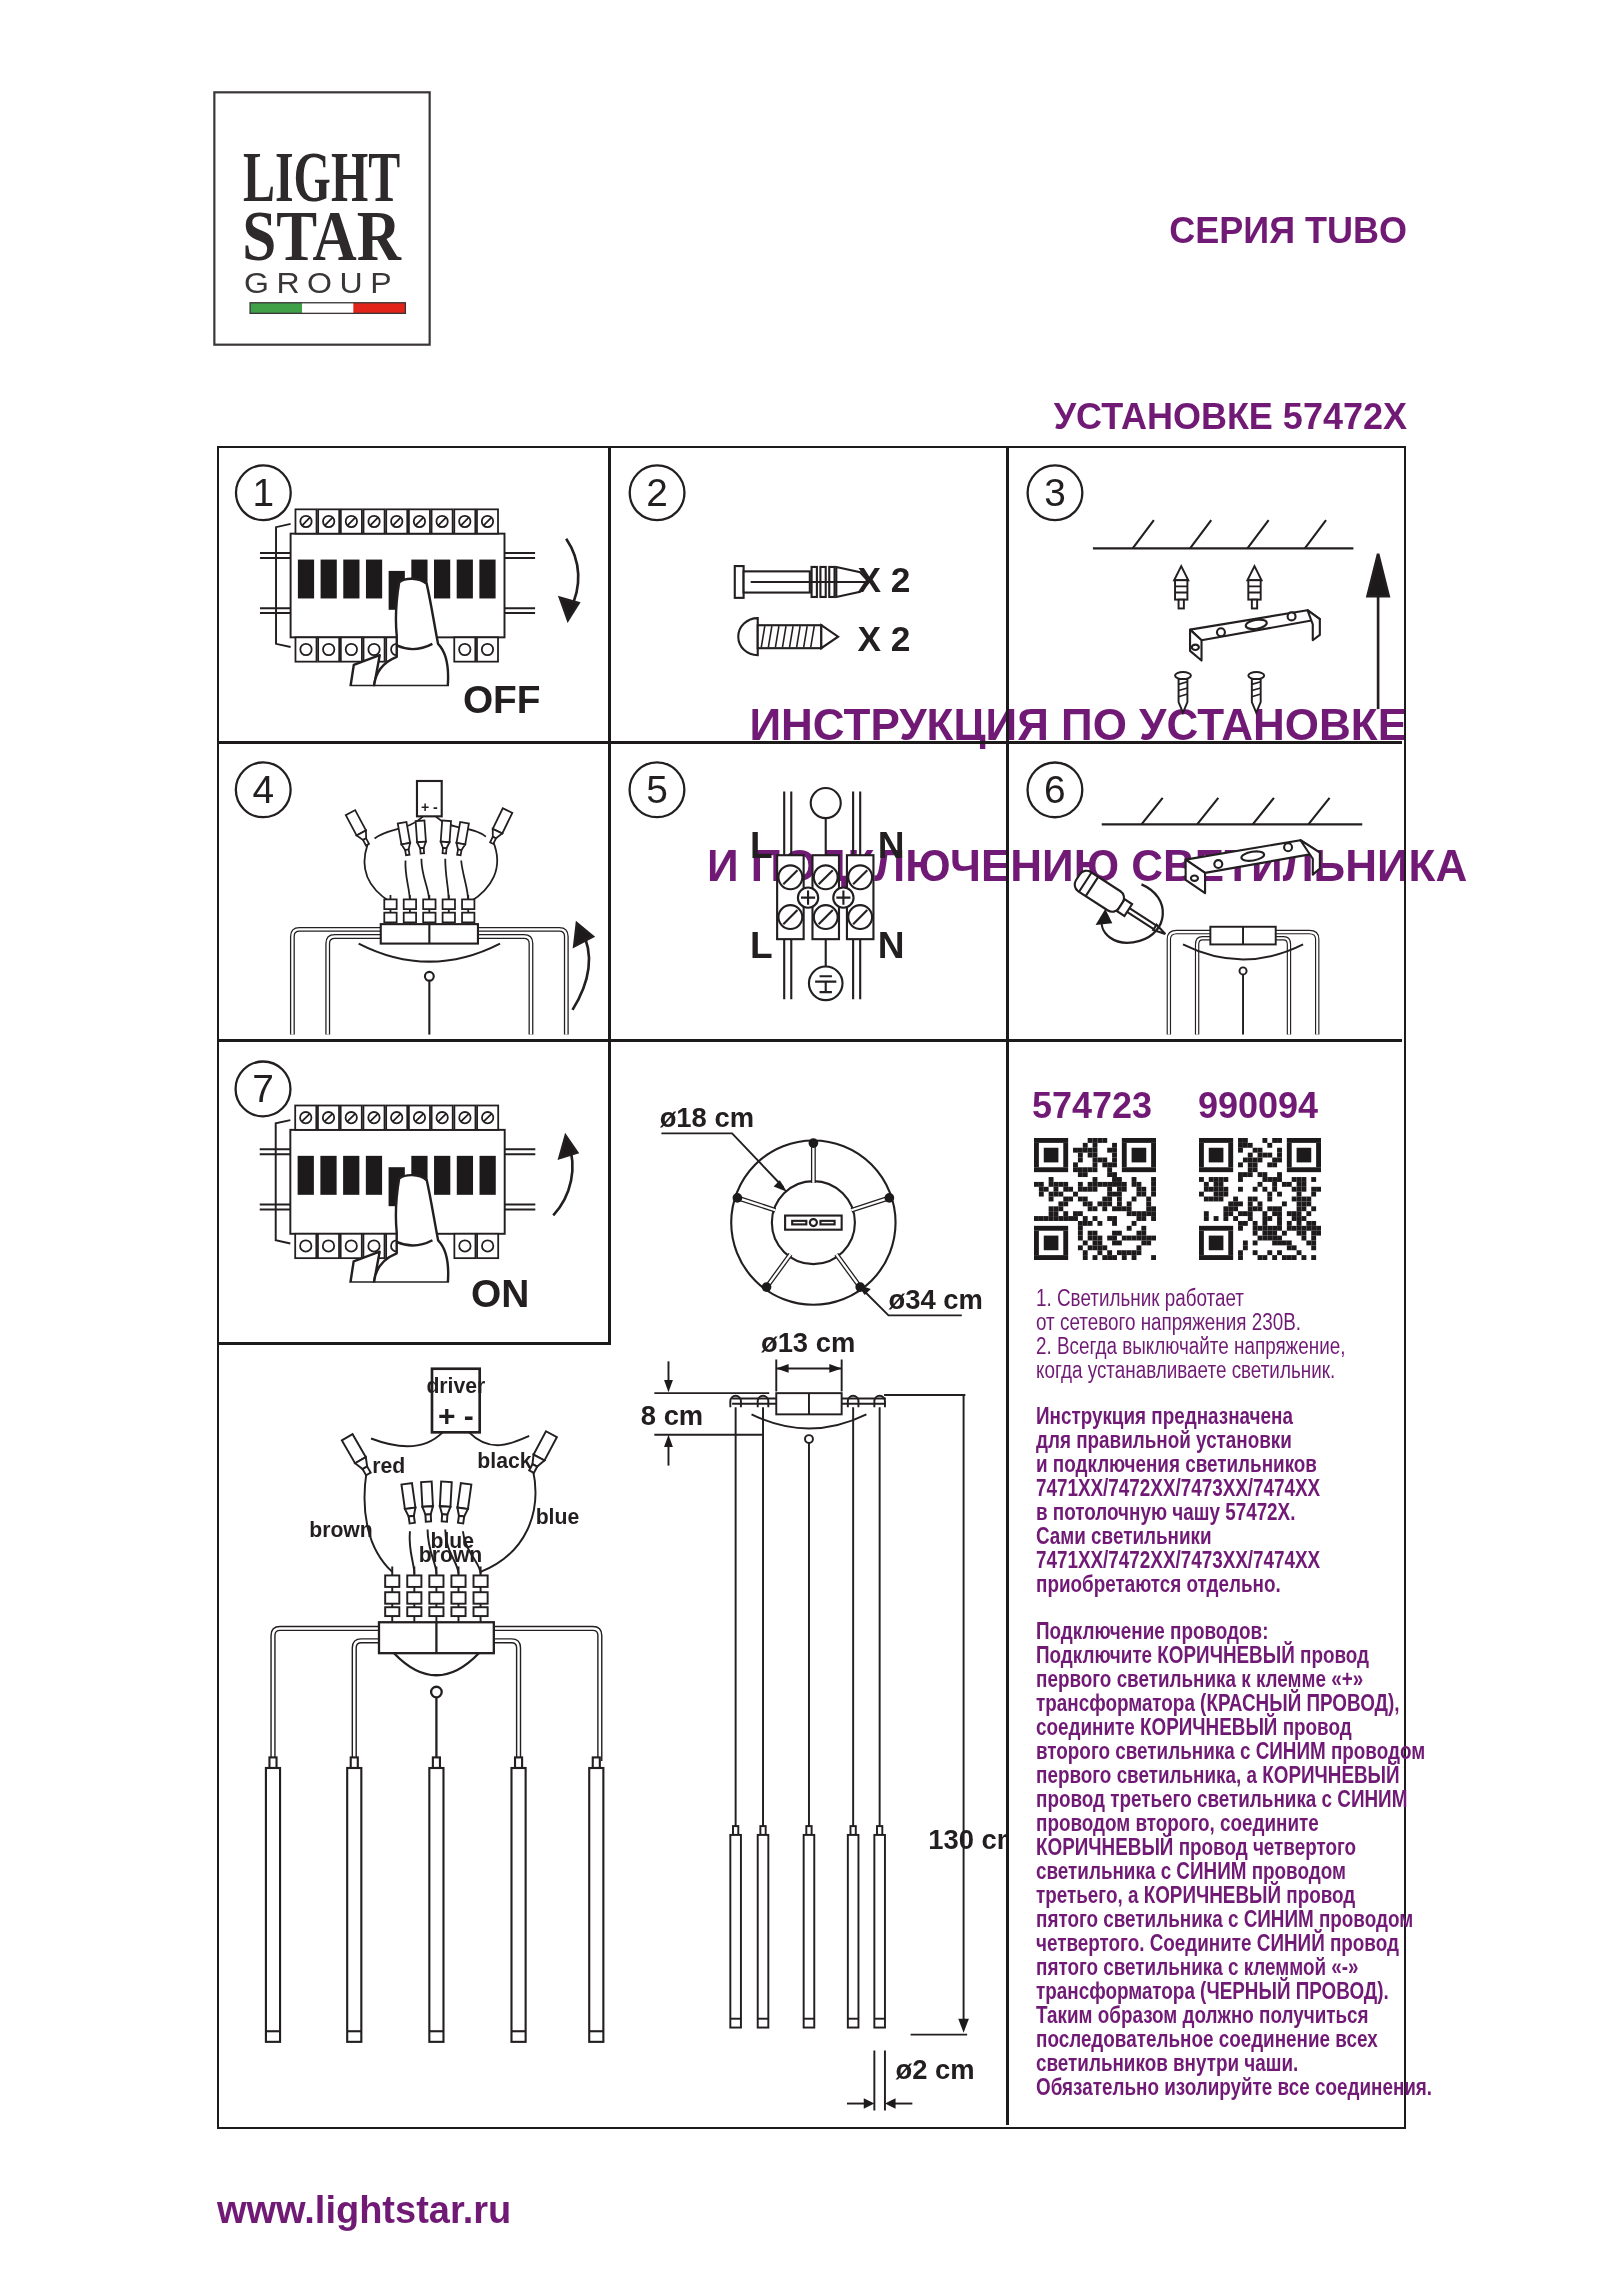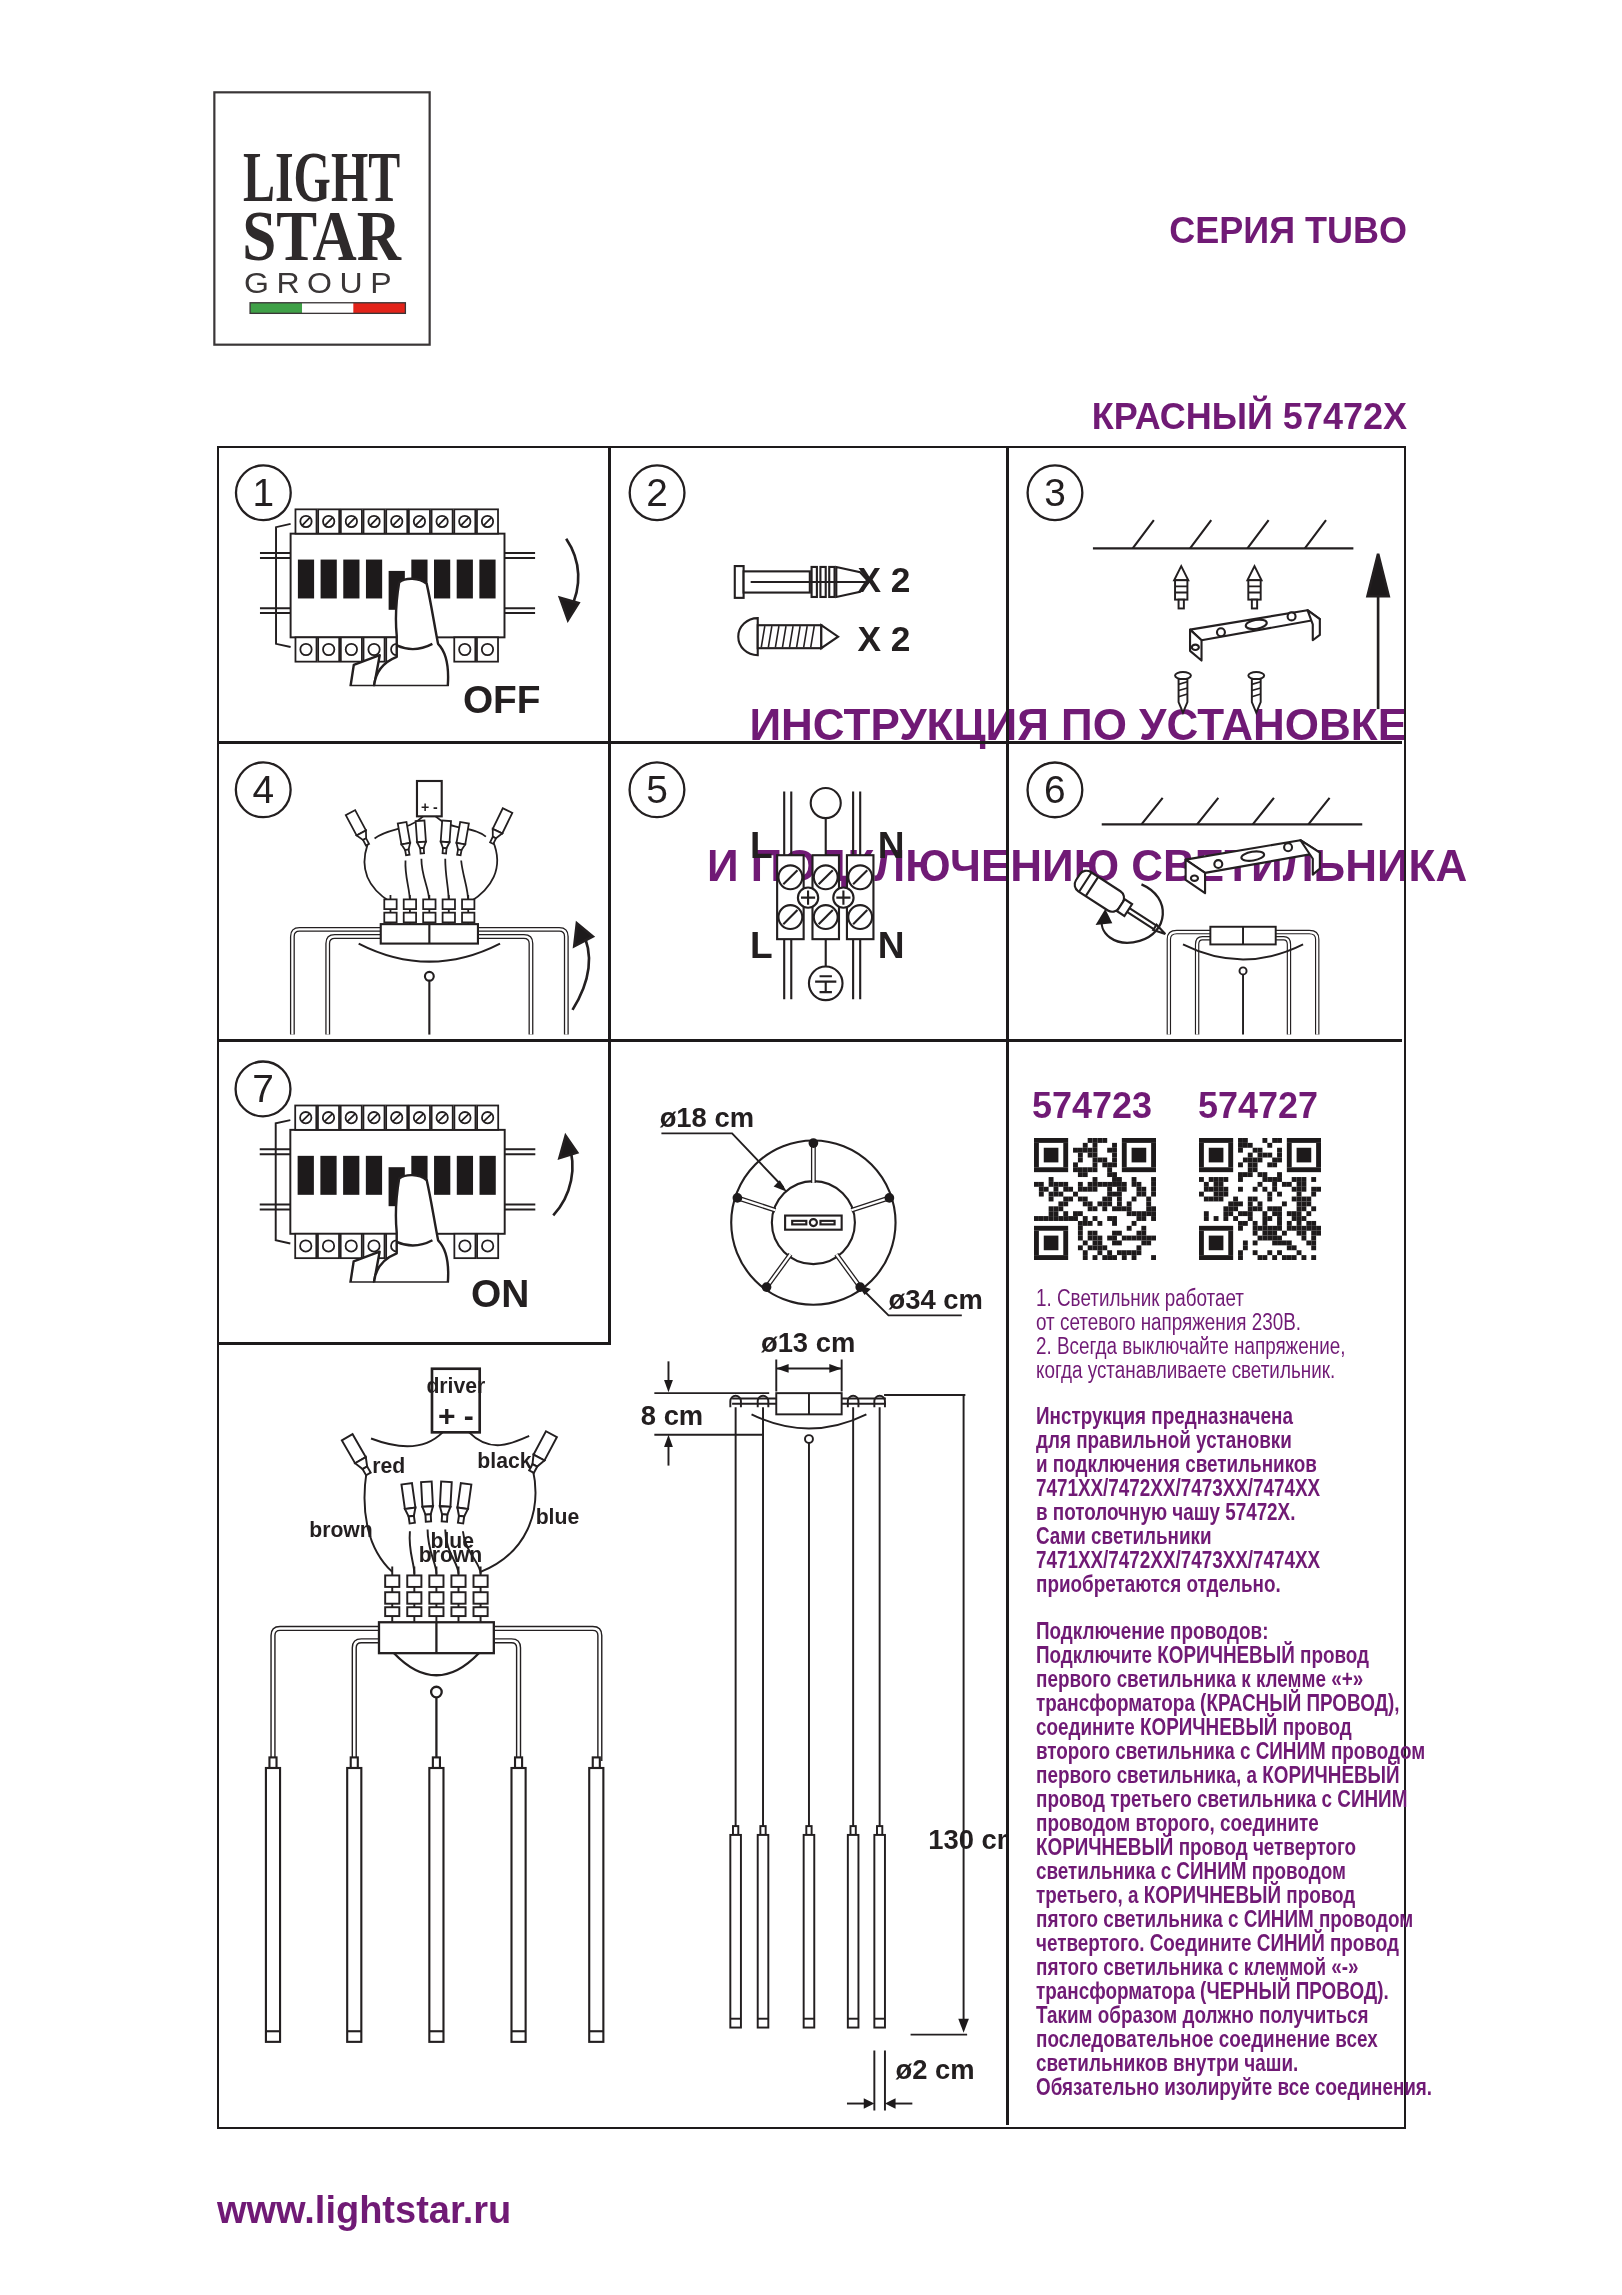--- a/index.html
+++ b/index.html
@@ -115,21 +115,21 @@
       <rect x="42" y="240" width="59" height="12" fill="#3fa047"></rect>
       <rect x="101" y="240" width="58" height="12" fill="#ffffff"></rect>
       <rect x="159" y="240" width="59" height="12" fill="#e2231a"></rect>
       <rect x="42" y="240" width="176" height="12" fill="none" stroke="#3a3637" stroke-width="1.5"></rect>
     </g>
   </svg>
 
   <div class="head-block">
     <div class="head-series">
       <div>СЕРИЯ TUBO</div>
-      <div>КРАСНЫЙ 57472X</div>
+      <div>УСТАНОВКЕ 57472X</div>
     </div>
     <div class="head-title">
       <div>ИНСТРУКЦИЯ ПО УСТАНОВКЕ</div>
       <div>И ПОДКЛЮЧЕНИЮ СВЕТИЛЬНИКА</div>
     </div>
   </div>
 
   <div class="frame"></div>
   <div class="gline" style="left:217px;top:741px;width:1185px;height:2.7px"></div>
   <div class="gline" style="left:217px;top:1039px;width:1185px;height:2.7px"></div>
@@ -585,21 +585,21 @@
       <rect x="337" y="468" width="8" height="12"></rect>
         <rect x="333" y="480" width="16" height="310"></rect>
         <path d="M333,778 H349" fill="none"></path>
       <rect x="425" y="468" width="8" height="12"></rect>
         <rect x="421" y="480" width="16" height="310"></rect>
         <path d="M421,778 H437" fill="none"></path>
     </g>
   </svg>
 
   <div class="qr-label" style="left:1032px;top:1085px">574723</div>
-  <div class="qr-label" style="left:1198px;top:1085px">574727</div>
+  <div class="qr-label" style="left:1198px;top:1085px">990094</div>
   <div class="qr-box" style="left:1034px;top:1138px">
       <svg viewBox="0 0 25 25" style="width: 100%; height: 100%;">
         <rect x="0" y="0" width="7" height="1" fill="#1d1a1b"></rect>
         <rect x="0" y="6" width="7" height="1" fill="#1d1a1b"></rect>
         <rect x="0" y="1" width="1" height="5" fill="#1d1a1b"></rect>
         <rect x="6" y="1" width="1" height="5" fill="#1d1a1b"></rect>
         <rect x="2" y="2" width="3" height="3" fill="#1d1a1b"></rect>
         <rect x="18" y="0" width="7" height="1" fill="#1d1a1b"></rect>
         <rect x="18" y="6" width="7" height="1" fill="#1d1a1b"></rect>
         <rect x="18" y="1" width="1" height="5" fill="#1d1a1b"></rect>

